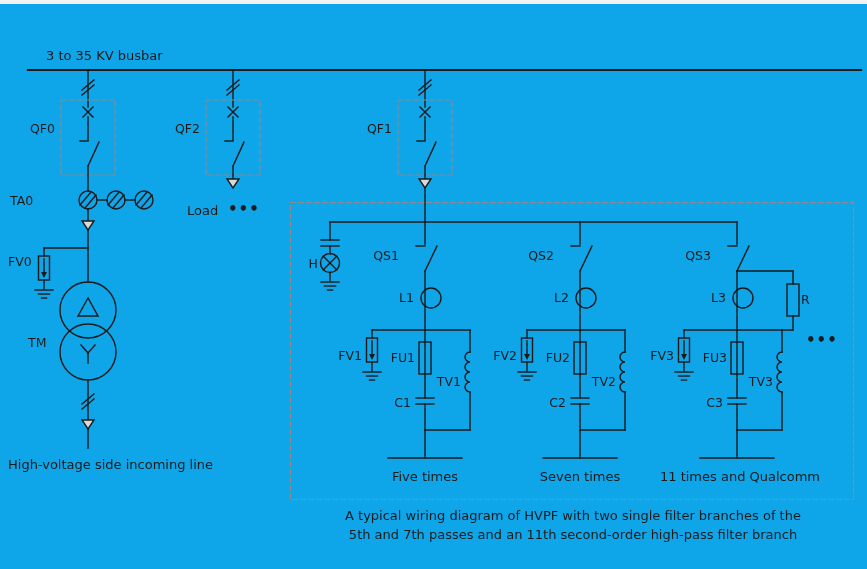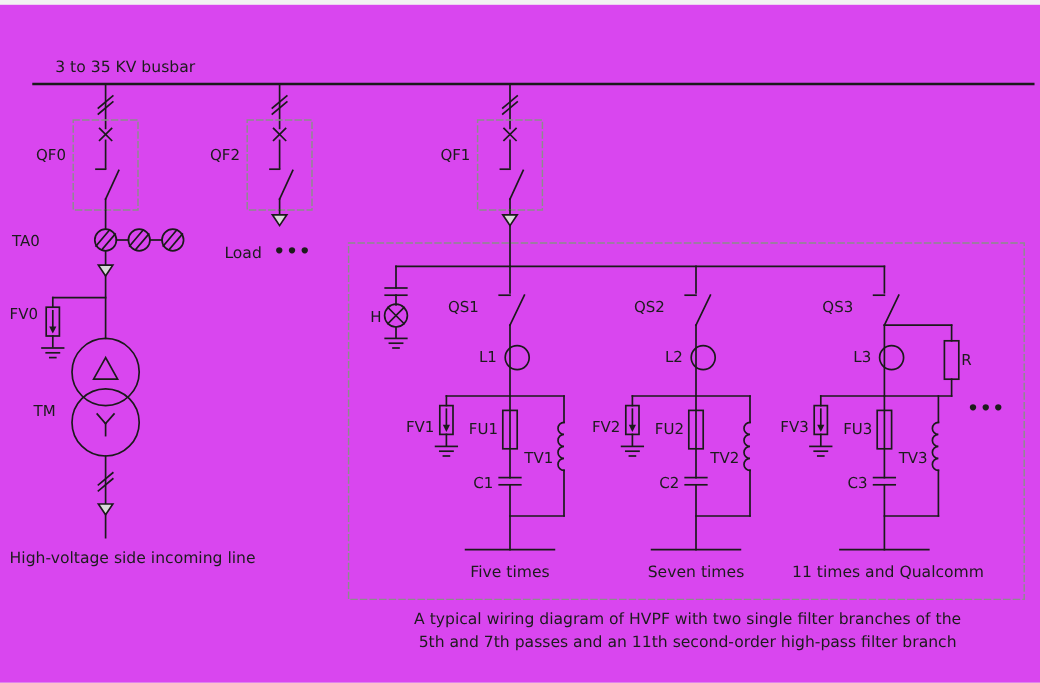--- a/index.html
+++ b/index.html
@@ -1,16 +1,16 @@
 <!DOCTYPE html>
 <html><head>
 <meta charset="utf-8">
 <style>
   html,body{margin:0;padding:0;background:#e9e9e9;}
-  .stage{position:relative;width:867px;height:569px;background:#d946ef;overflow:hidden;}
+  .stage{position:relative;width:867px;height:569px;background:#0ea5e9;overflow:hidden;}
   svg{display:block;width:867px;height:569px;}
   g.circuit{stroke:#1a1a1a;stroke-width:1.4;fill:none;stroke-linecap:square;}
   .busline{stroke-width:2.2;}
   .dashbox{stroke:#8c8c8c;stroke-width:1.2;fill:none;stroke-dasharray:5 3;}
   text{stroke:none;fill:#1c1c1c;font-family:"DejaVu Sans","Liberation Sans",sans-serif;font-size:12.5px;}
   .end{text-anchor:end;}
   .mid{text-anchor:middle;}
   .cap13{font-size:13px;}
   .dots{font-size:15px;font-weight:bold;letter-spacing:1px;}
   .bgfill{fill:#d9d9d9;}

